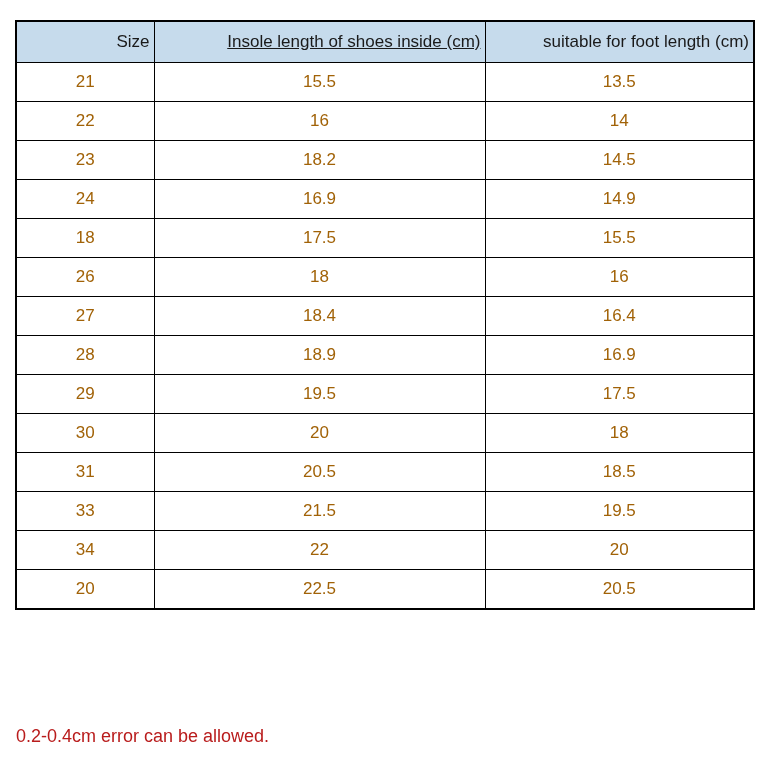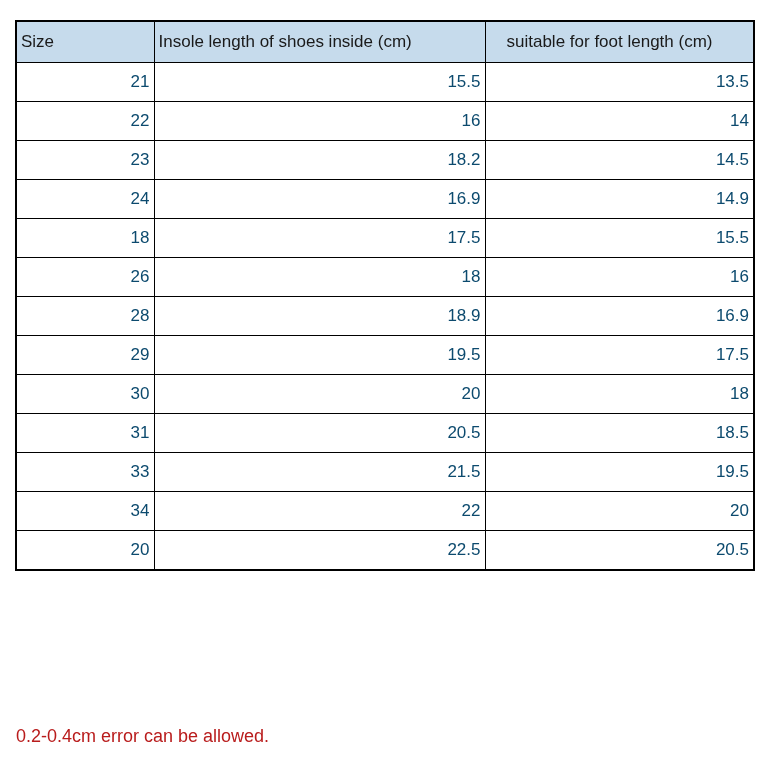--- a/index.html
+++ b/index.html
@@ -26,31 +26,31 @@
   table.size-chart, table.size-chart th, table.size-chart td {
     border: 1.5px solid #000000;
   }
   table.size-chart {
     border-width: 2px;
   }
   table.size-chart th {
     height: 40px;
     font-size: 17px;
     font-weight: 400;
-    text-align: left;
+    text-align: right;
     vertical-align: middle;
     color: #1a1a1a;
     padding: 0 4px;
   }
   table.size-chart td {
     height: 38px;
     font-size: 17px;
-    text-align: right;
+    text-align: center;
     vertical-align: middle;
-    color: #0c4a6e;
+    color: #a16207;
     padding: 0 4px;
   }
   col.c-size   { width: 138px; }
   col.c-insole { width: 331px; }
   col.c-foot   { width: 269px; }
   .note {
     position: absolute;
     left: 16px;
     top: 726px;
     font-size: 18px;
@@ -64,21 +64,21 @@
 
   <table class="size-chart">
     <colgroup>
       <col class="c-size">
       <col class="c-insole">
       <col class="c-foot">
     </colgroup>
     <thead>
       <tr>
           <th style="background: rgb(198, 219, 236);">Size</th>
-          <th style="background: rgb(198, 219, 236);">Insole length of shoes inside (cm)</th>
+          <th style="background: rgb(198, 219, 236); text-decoration: underline;">Insole length of shoes inside (cm)</th>
           <th style="background: rgb(198, 219, 236); padding-left: 21px;">suitable for foot length (cm)</th>
         </tr>
     </thead>
     <tbody>
         <tr>
           <td>21</td>
           <td>15.5</td>
           <td>13.5</td>
         </tr>
         <tr>
@@ -98,20 +98,25 @@
         </tr>
         <tr>
           <td>18</td>
           <td>17.5</td>
           <td>15.5</td>
         </tr>
         <tr>
           <td>26</td>
           <td>18</td>
           <td>16</td>
+        </tr>
+        <tr>
+          <td>27</td>
+          <td>18.4</td>
+          <td>16.4</td>
         </tr>
         <tr>
           <td>28</td>
           <td>18.9</td>
           <td>16.9</td>
         </tr>
         <tr>
           <td>29</td>
           <td>19.5</td>
           <td>17.5</td>

